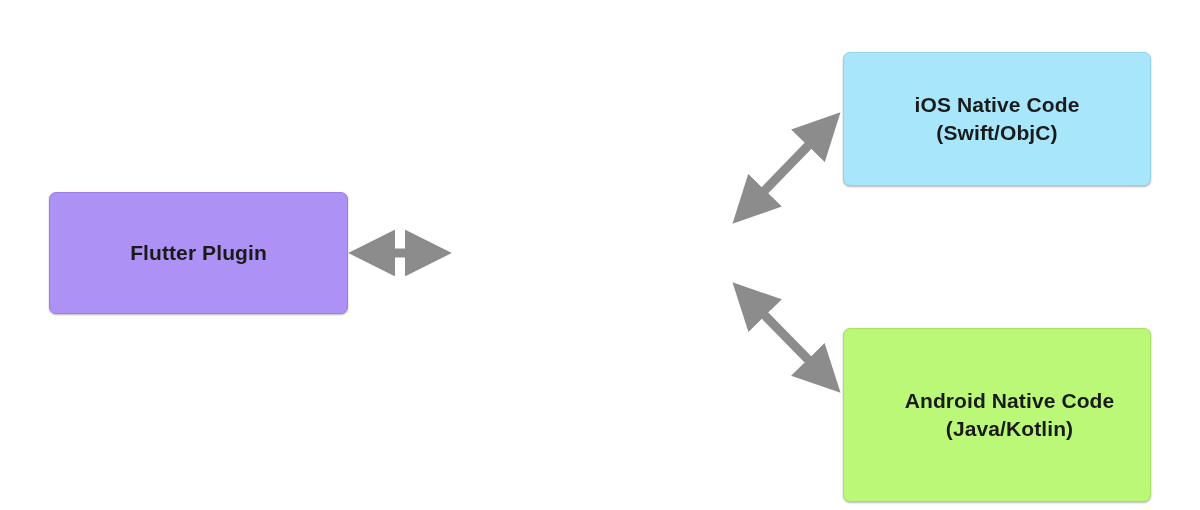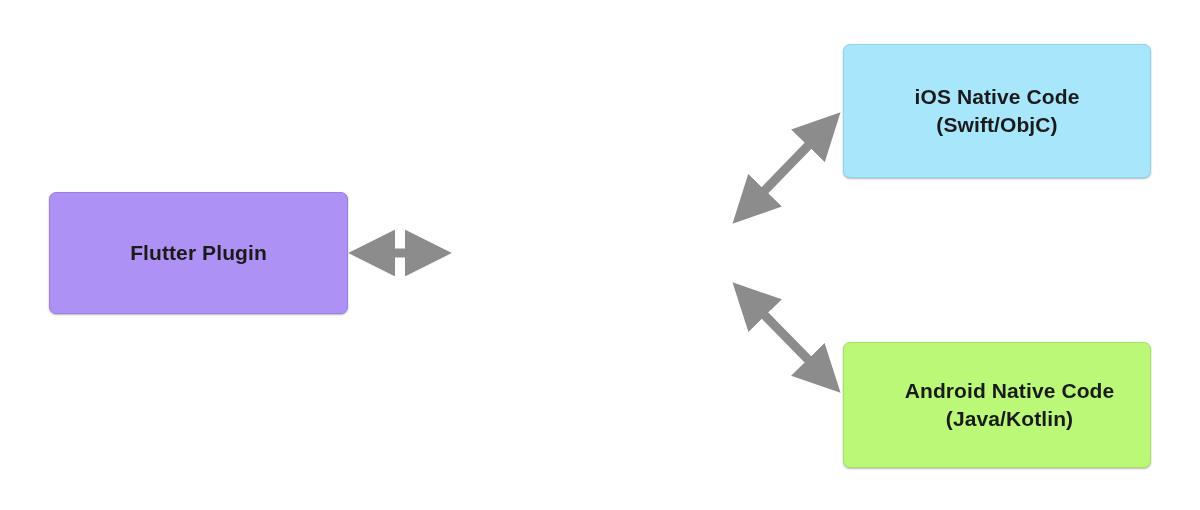--- a/index.html
+++ b/index.html
@@ -53,29 +53,29 @@
     height: 122px;
   }
   #node-dart-platform-channels {
     left: 452px;
     top: 179px;
     width: 280px;
     height: 148px;
   }
   #node-ios-native-code {
     left: 843px;
-    top: 44px;
+    top: 52px;
     width: 308px;
     height: 134px;
   }
   #node-android-native-code {
     left: 843px;
-    top: 342px;
+    top: 328px;
     width: 308px;
-    height: 126px;
+    height: 174px;
     padding-left: 25px;
   }
 </style>
 </head>
 <body>
 
 <div id="diagram-canvas">
 
   <svg id="arrow-layer" viewBox="0 0 1200 510" width="1200" height="510" xmlns="http://www.w3.org/2000/svg">
     <defs>

